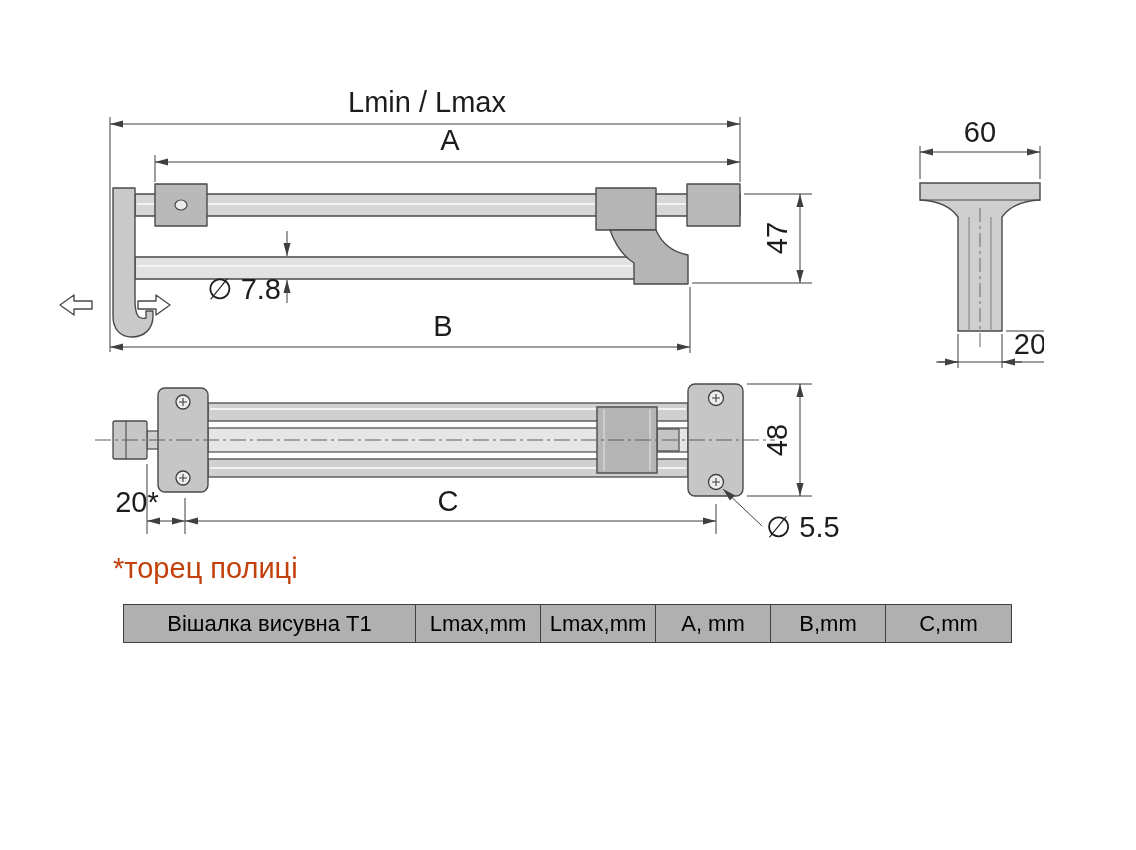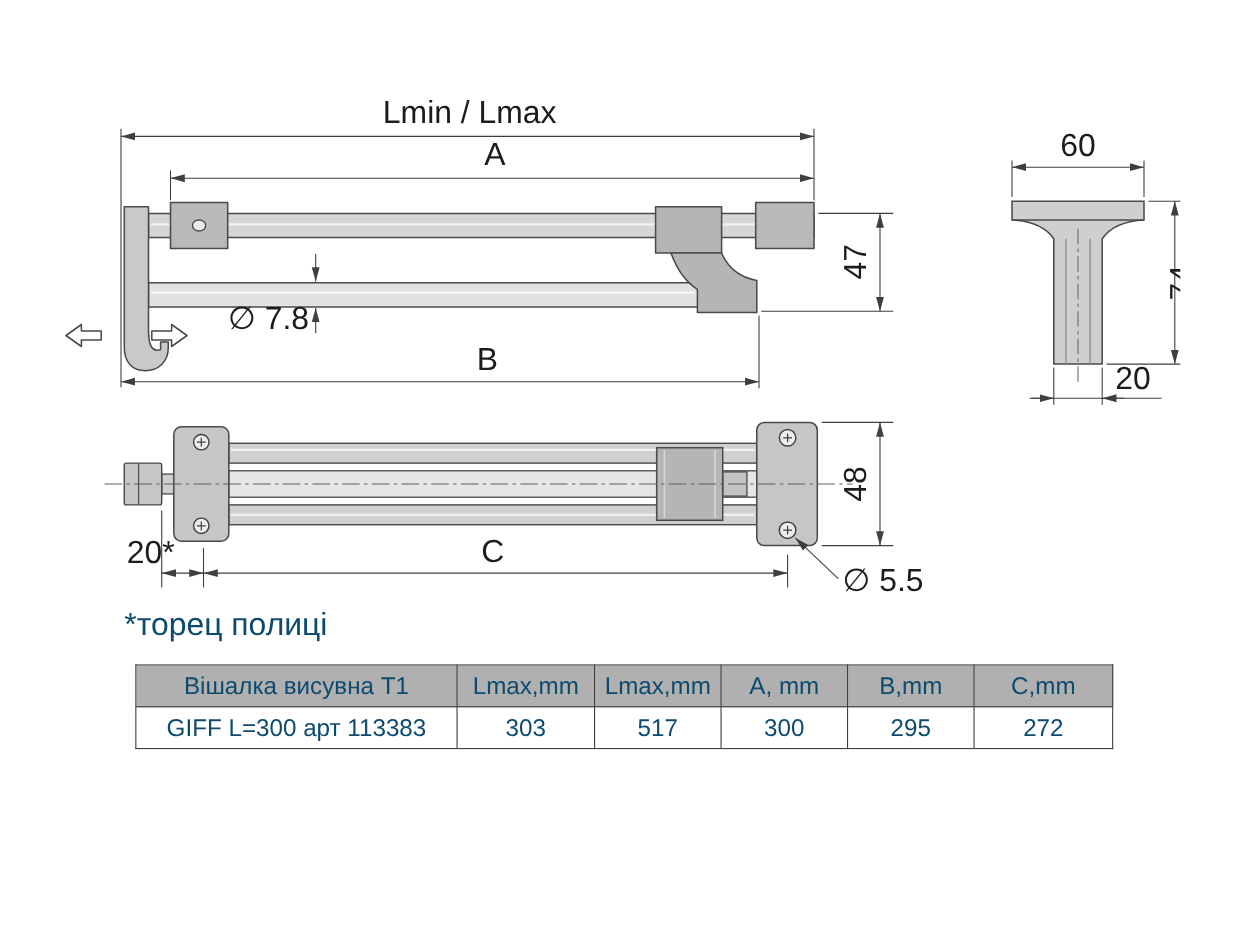--- a/index.html
+++ b/index.html
@@ -1,22 +1,22 @@
 <!DOCTYPE html>
 <html><head>
 <meta charset="utf-8">
 <style>
   html,body{margin:0;padding:0;background:#ffffff;}
   body{width:1136px;height:850px;font-family:"Liberation Sans",sans-serif;}
-  .stage{position:relative;width:1044px;height:850px;overflow:hidden;background:#fff;padding-left:29px;}
+  .stage{position:relative;width:1044px;height:850px;overflow:hidden;background:#fff;}
   .stage svg{position:absolute;top:0;left:0;}
   .dim{font-family:"Liberation Sans",sans-serif;font-size:29px;fill:#1c1c1c;}
-  .footnote{position:absolute;left:113px;top:552px;font-size:29px;color:#0c4a6e;}
+  .footnote{position:absolute;left:113px;top:552px;font-size:29px;color:#c2410c;}
   table.spec{position:absolute;left:123px;top:604px;width:888px;border-collapse:collapse;table-layout:fixed;background:#fff;}
-  table.spec th,table.spec td{border:1.5px solid #3f3f3f;height:37px;padding:0;text-align:center;vertical-align:middle;font-size:22px;font-weight:400;color:#0c4a6e;font-family:"Liberation Sans",sans-serif;}
+  table.spec th,table.spec td{border:1.5px solid #3f3f3f;height:37px;padding:0;text-align:center;vertical-align:middle;font-size:22px;font-weight:400;color:#000000;font-family:"Liberation Sans",sans-serif;}
   table.spec thead th{background:#b0b0b0;}
 </style>
 </head>
 <body>
 
 <div class="stage">
 
 <svg width="1136" height="600" viewBox="0 0 1136 600">
   <defs>
     <marker id="arr" viewBox="0 0 12 8" refX="12" refY="4" markerWidth="13" markerHeight="9" orient="auto-start-reverse" markerUnits="userSpaceOnUse">
@@ -175,24 +175,16 @@
     <tr>
       <th>Вішалка висувна Т1</th>
       <th>Lmax,mm</th>
       <th>Lmax,mm</th>
       <th>A, mm</th>
       <th>B,mm</th>
       <th>C,mm</th>
     </tr>
   </thead>
   <tbody>
-    <tr>
-      <td>GIFF L=300 арт 113383</td>
-      <td>303</td>
-      <td>517</td>
-      <td>300</td>
-      <td>295</td>
-      <td>272</td>
-    </tr>
   </tbody>
 </table>
 
 </div>
 
 </body></html>

